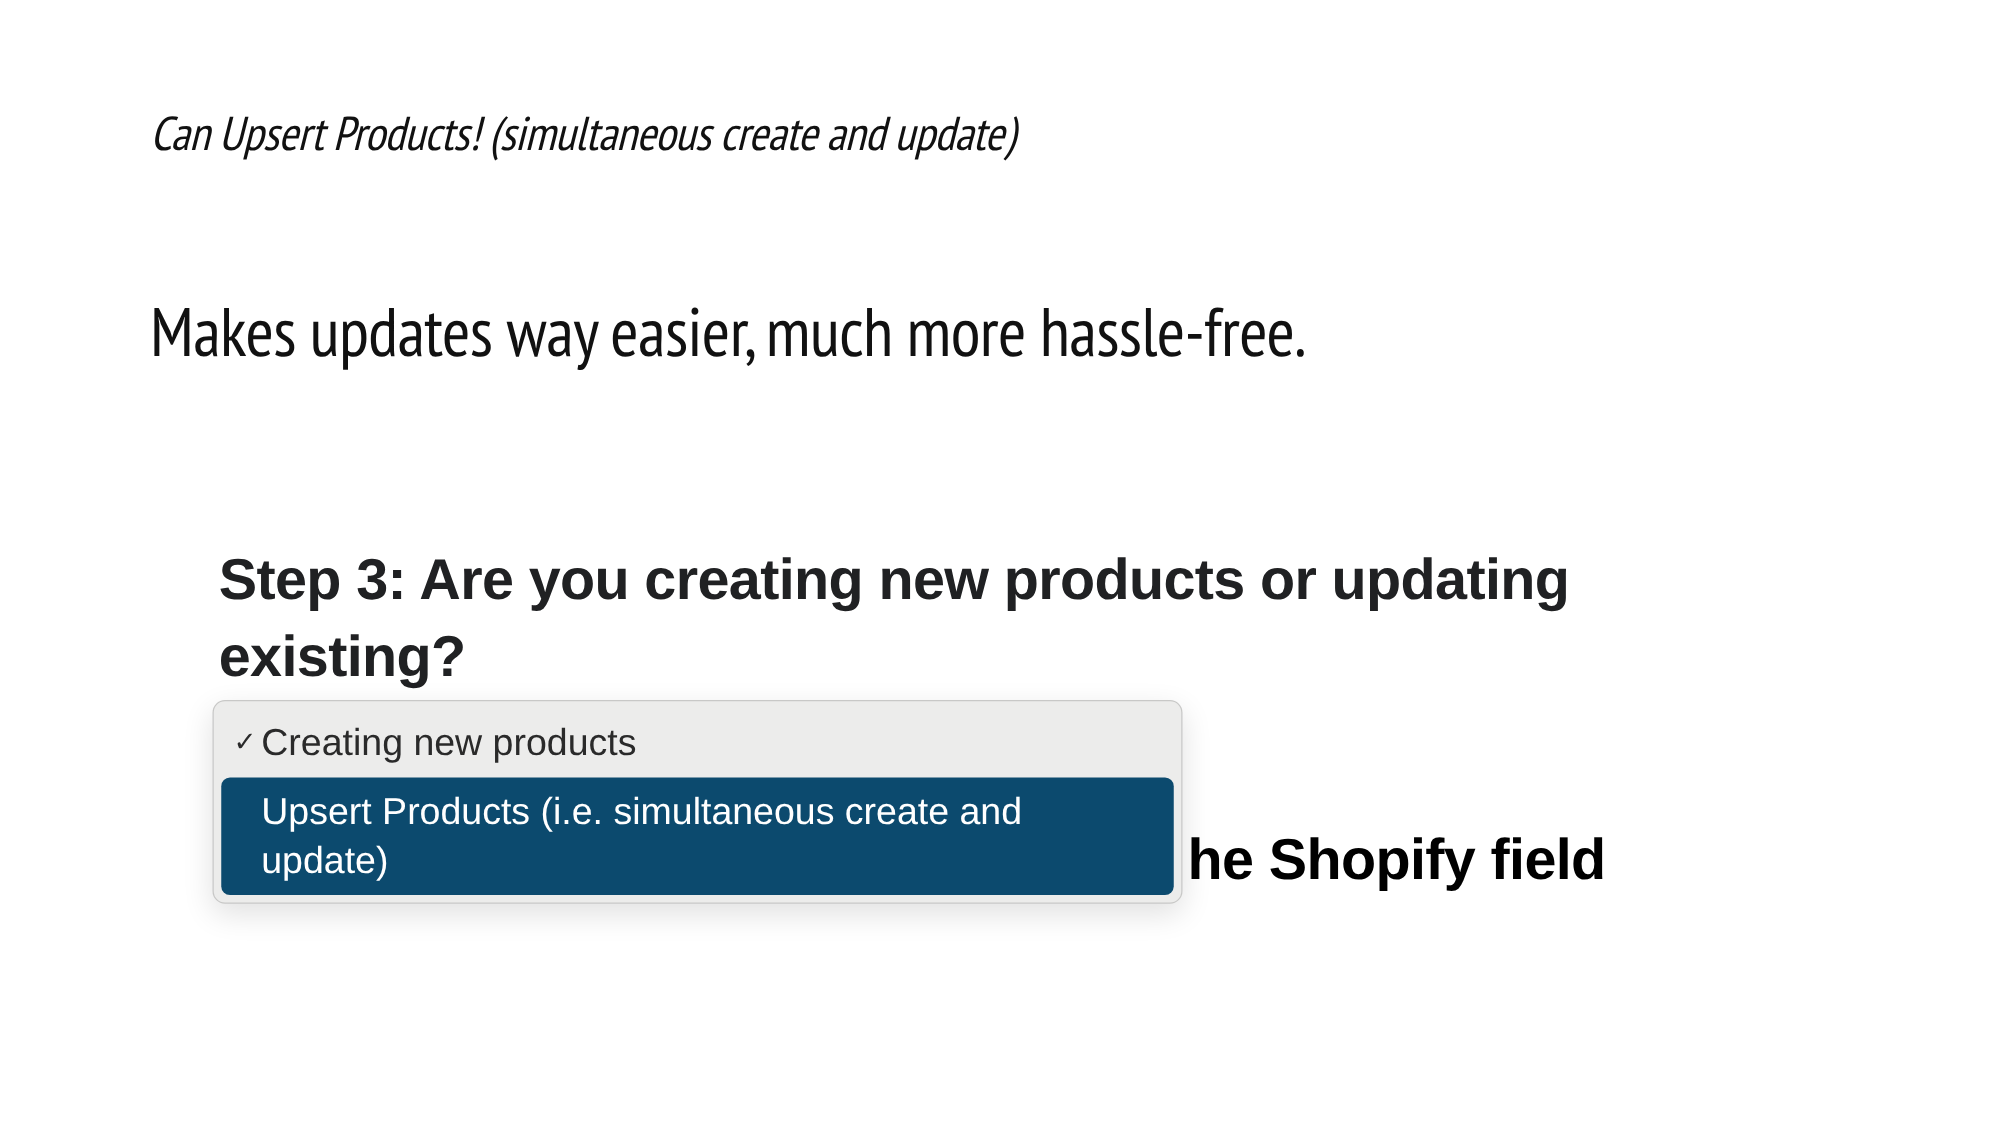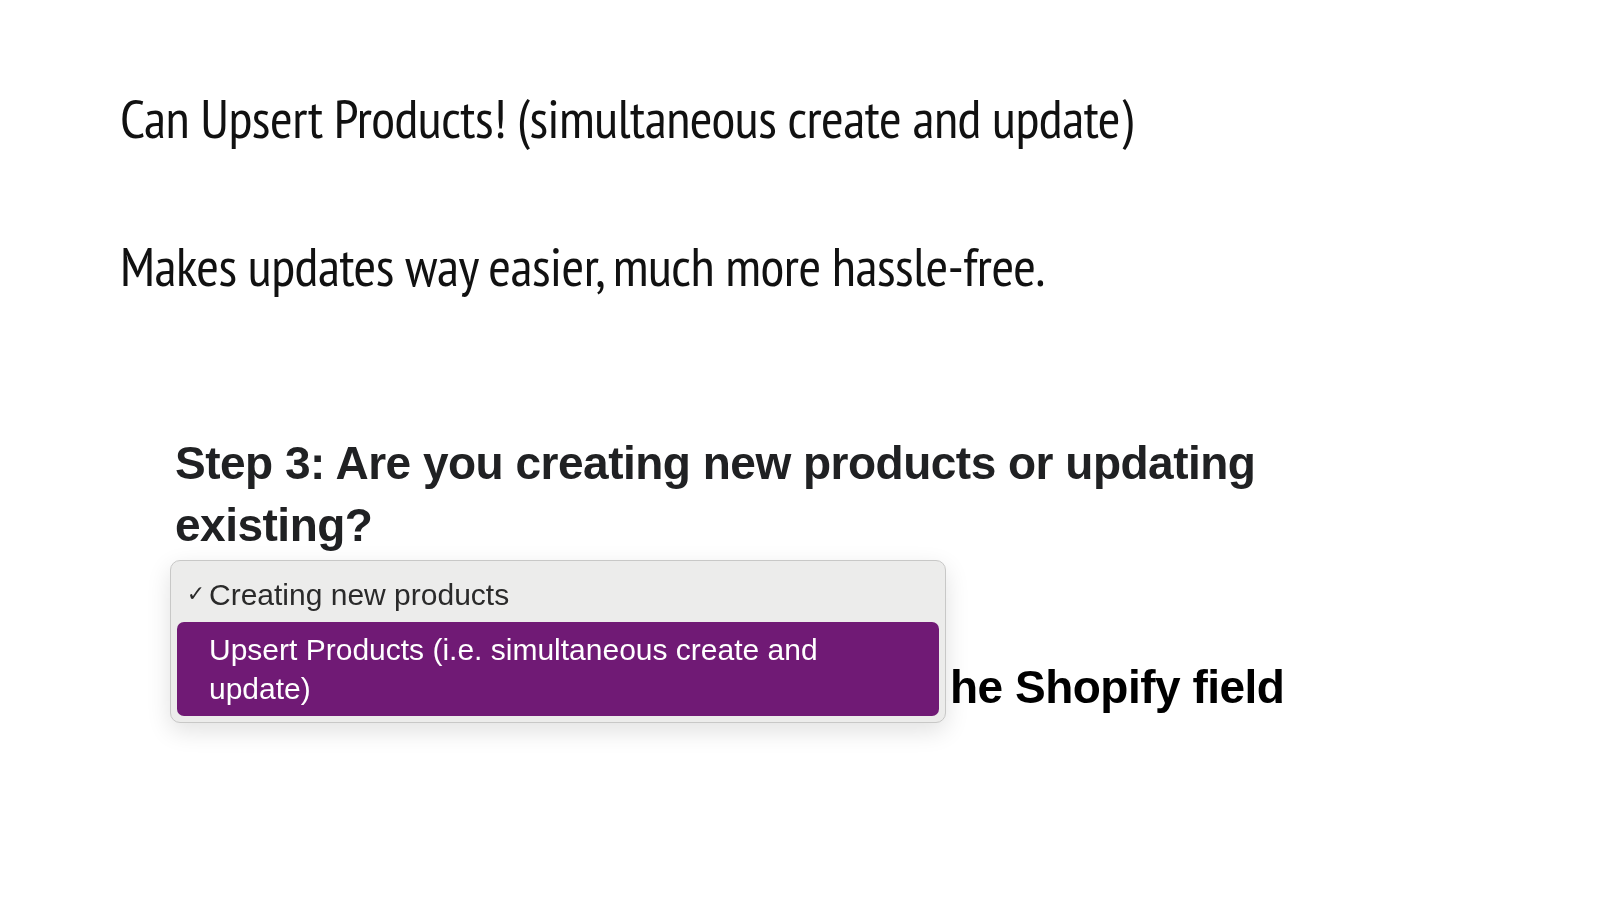--- a/index.html
+++ b/index.html
@@ -14,26 +14,27 @@
       background: #ffffff;
       font-family: -apple-system, BlinkMacSystemFont, "Segoe UI", "Helvetica Neue", Arial, sans-serif;
       overflow: hidden;
       position: relative;
     }
     
     .headline-1 {
       position: absolute;
       left: 120px;
       top: 82px;
-      font-size: 55px;
+      font-size: 38px;
       font-weight: 400;
       color: #111111;
       letter-spacing: -0.5px;
       font-stretch: condensed;
       font-family: "PT Sans Narrow", "Arial Narrow", -apple-system, sans-serif;
+      font-style: italic;
     }
     
     .headline-2 {
       position: absolute;
       left: 120px;
       top: 230px;
       font-size: 55px;
       font-weight: 400;
       color: #111111;
       letter-spacing: -0.5px;
@@ -84,21 +85,21 @@
       font-size: 22px;
       color: #2a2a2a;
       flex-shrink: 0;
     }
     
     .dropdown-item .label {
       flex: 1;
     }
     
     .dropdown-item.highlighted {
-      background: #701a75;
+      background: #0c4a6e;
       color: #ffffff;
       border-radius: 7px;
       margin: 0 6px;
       padding-left: 6px;
     }
     
     .dropdown-item.highlighted .check-slot {
       color: #ffffff;
     }
     

